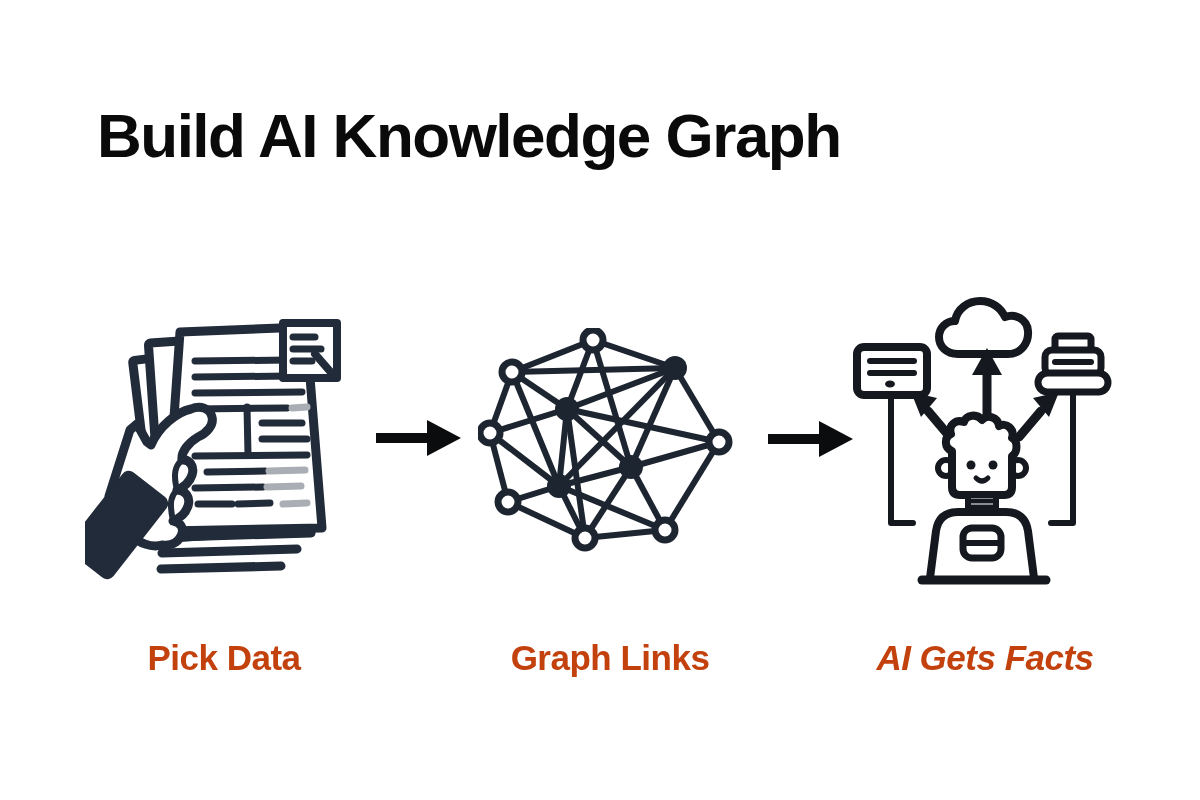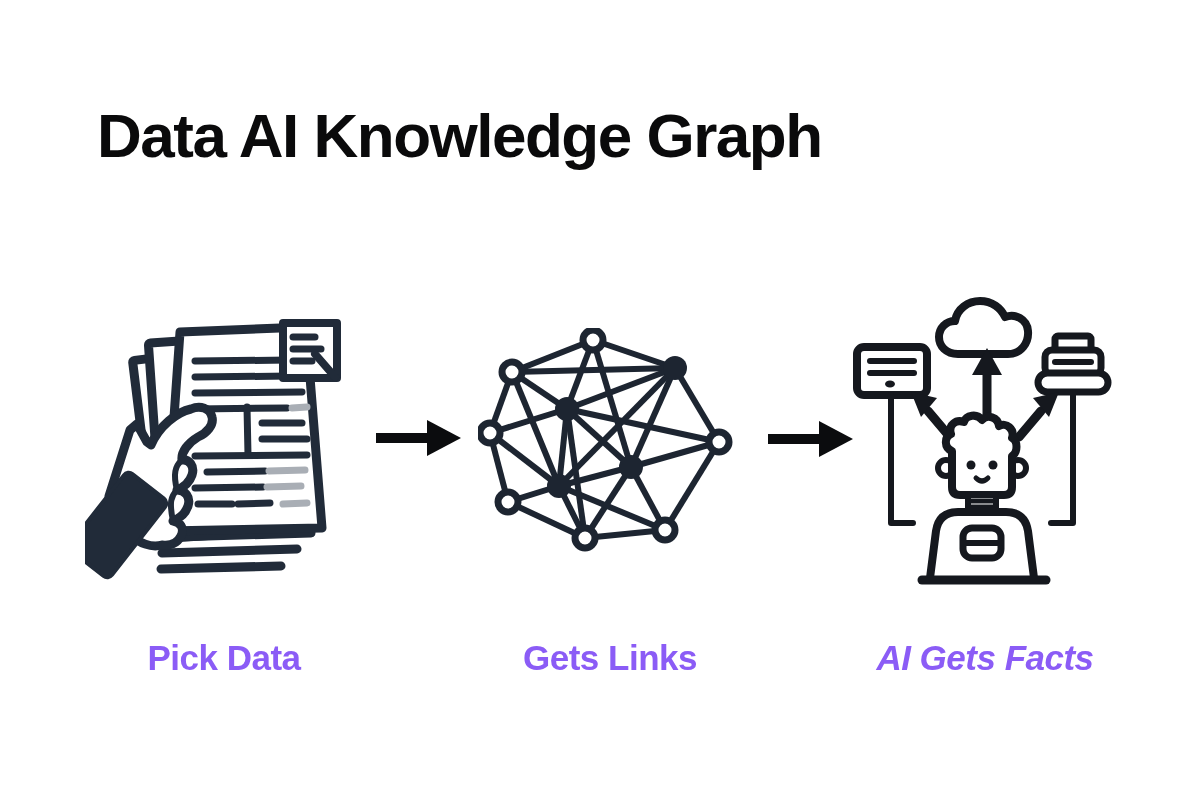--- a/index.html
+++ b/index.html
@@ -9,32 +9,32 @@
     position:relative;overflow:hidden;color:#0a0a0b;
   }
   .title{
     position:absolute;left:97px;top:100px;
     font-size:62px;font-weight:700;letter-spacing:-1.5px;color:#0a0a0b;
     white-space:nowrap;
   }
   .icon-slot{position:absolute;}
   .step-label{
     position:absolute;top:638px;transform:translateX(-50%);
-    font-size:35px;font-weight:700;letter-spacing:-0.5px;color:#8b5cf6;
+    font-size:35px;font-weight:700;letter-spacing:-0.5px;color:#c2410c;
     white-space:nowrap;
   }
   .label-1{left:224px;}
   .label-2{left:610px;}
   .label-3{left:985px;font-style:italic;}
   svg{display:block;}
 </style>
 </head>
 <body>
 
-<div class="title">Data AI Knowledge Graph</div>
+<div class="title">Build AI Knowledge Graph</div>
 
 <div class="icon-slot" style="left:85px;top:290px;">
   <svg width="280" height="300" viewBox="0 0 280 300" fill="none" stroke-linecap="round" stroke-linejoin="round">
     <g stroke="#212b39">
 
       <rect x="58" y="62" width="130" height="180" rx="2" transform="rotate(-7 123 152)" fill="#ffffff" stroke-width="9"></rect>
       <rect x="70" y="48" width="142" height="196" rx="2" transform="rotate(-4 141 146)" fill="#ffffff" stroke-width="9"></rect>
 
       <path d="M 226,243 L 228,231" stroke-width="8"></path>
       <path d="M 90,247 L 226,243" stroke-width="9"></path>
@@ -216,14 +216,14 @@
         <path d="M 90,288 L 96,241 Q 99,222 118,222 L 166,222 Q 185,222 188,241 L 194,288" stroke-width="8" fill="#ffffff"></path>
         <rect x="123" y="238" width="38" height="30" rx="9" stroke-width="7" fill="#ffffff"></rect>
         <path d="M 123,253 L 161,253" stroke-width="6"></path>
         <path d="M 82,290 L 206,290" stroke-width="9"></path>
       </g>
     </g>
   </svg>
 </div>
 
 <div class="step-label label-1">Pick Data</div>
-<div class="step-label label-2">Gets Links</div>
+<div class="step-label label-2">Graph Links</div>
 <div class="step-label label-3">AI Gets Facts</div>
 
 </body></html>

